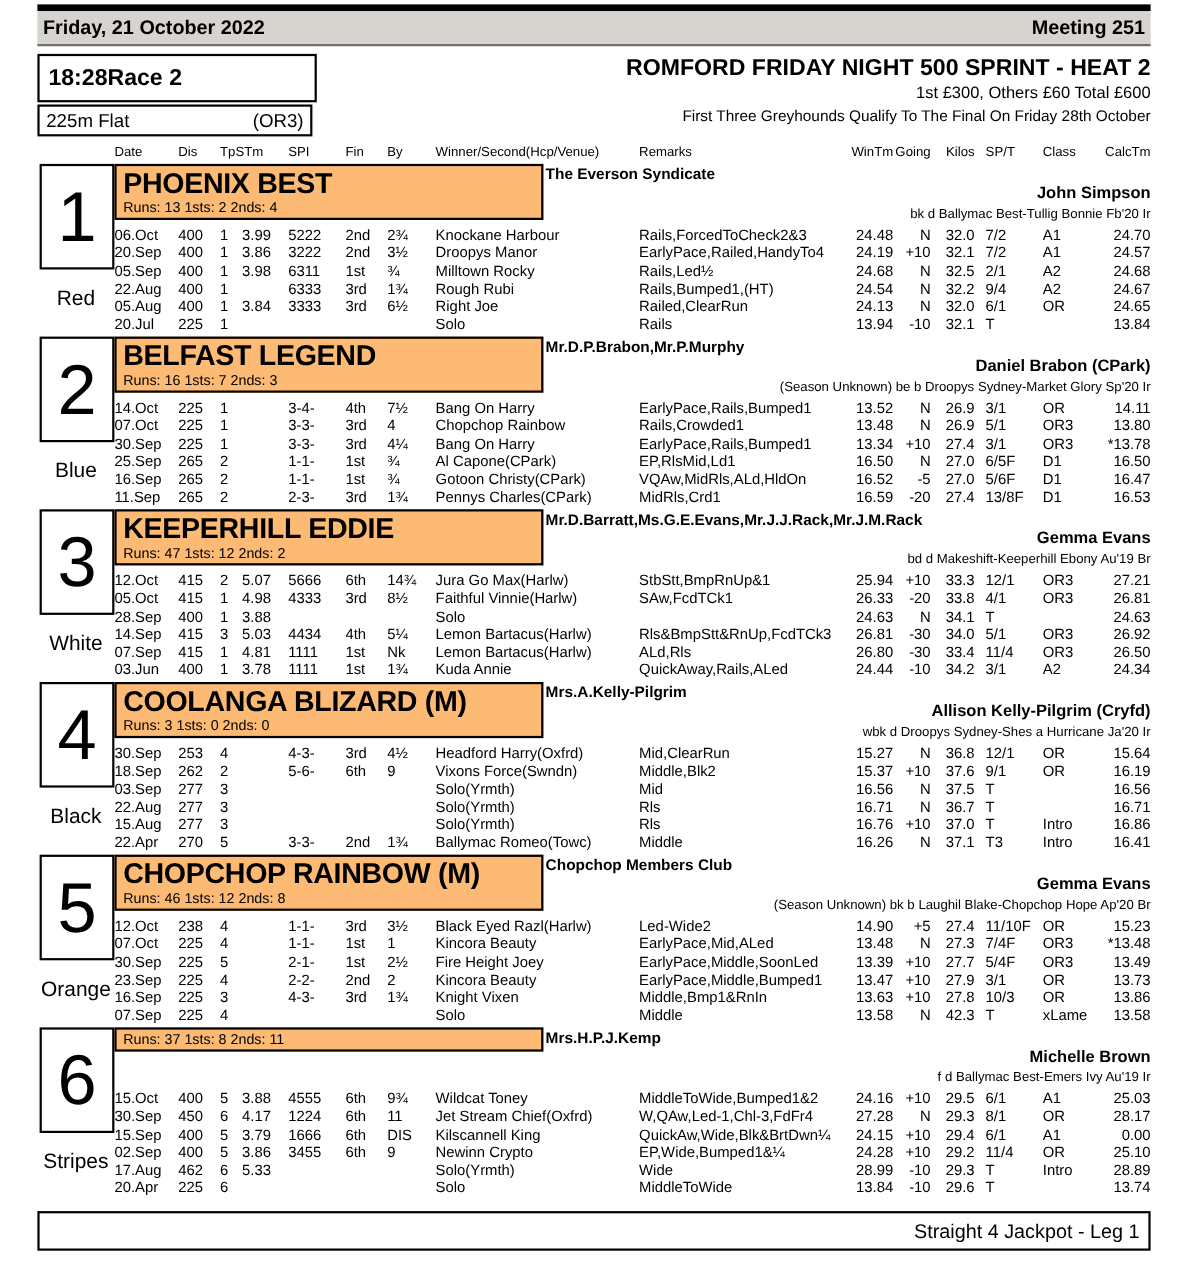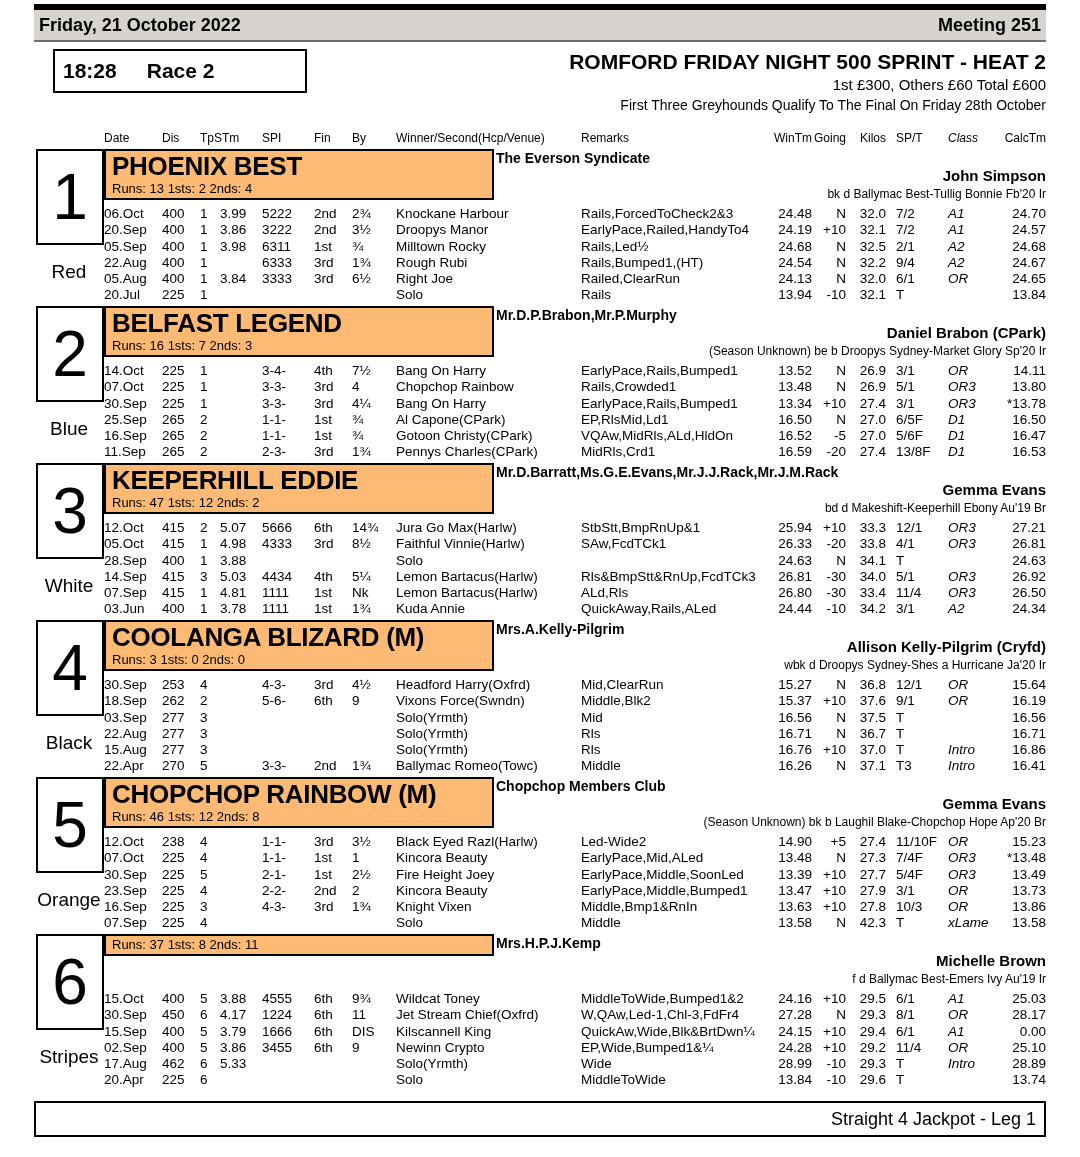--- a/index.html
+++ b/index.html
@@ -2,34 +2,34 @@
 <html><head>
 <meta charset="utf-8">
 <style>
   html,body{margin:0;padding:0;background:#fff;}
   body{width:1080px;height:1157px;font-family:"Liberation Sans",sans-serif;color:#000;-webkit-font-smoothing:antialiased;}
   .page{position:relative;width:1080px;height:1157px;overflow:hidden;}
   .content{padding:0 34px;}
   .top-strip{margin-top:4px;height:6px;background:#000;}
   .meeting-bar{height:30px;background:#d7d4cf;border-bottom:2px solid #6e6e6e;display:flex;justify-content:space-between;align-items:center;padding:0 5px;font-size:18px;font-weight:bold;}
   .race-header{position:relative;height:80px;margin-top:7px;}
-  .time-box{position:absolute;left:0;top:0;width:234px;height:40px;border:2px solid #000;display:flex;align-items:center;gap:30px;padding:0 8px;font-size:21px;font-weight:bold;background:#fff;margin-left:19px;}
+  .time-box{position:absolute;left:0;top:0;width:234px;height:40px;border:2px solid #000;display:flex;align-items:center;padding:0 8px;font-size:21px;font-weight:bold;background:#fff;}
   .dist-box{position:absolute;left:0;top:46px;width:234px;height:25px;border:2px solid #000;display:flex;justify-content:space-between;align-items:center;padding:0 6px;font-size:17px;background:#fff;}
   .race-title-block{position:absolute;right:0;top:0;text-align:right;}
   .race-title{font-size:21px;font-weight:bold;line-height:25px;}
   .race-prize{font-size:15px;line-height:21px;}
   .race-qualify{font-size:14px;line-height:21px;}
   .colhead-row{display:flex;margin-top:2px;}
   .trap-spacer{width:70px;flex:none;}
   .form-grid{display:grid;grid-template-columns:58px 38px 20px 42px 52px 38px 44px 185px 1fr 44px 34px 40px 54px 50px 56px;width:942px;white-space:nowrap;}
   .colhead-row .form-grid{font-size:12px;line-height:15px;}
   .c-tpstm{grid-column:span 2;}
   .c-wintm,.c-going,.c-kilos,.c-calctm{text-align:right;}
   .c-spt{padding-left:10px;}
-  .c-cls{padding-left:8px;font-style:italic;}
+  .c-cls{padding-left:8px;}
   .dogs{margin-top:3px;}
   .dog{display:flex;height:155px;margin-top:2px;}
   .trap-col{width:70px;flex:none;}
   .trap-box{width:64px;height:92px;margin-left:2px;border:2px solid #000;display:flex;align-items:center;justify-content:center;font-size:64px;line-height:1;}
   .trap-color{width:70px;text-align:center;margin-top:16px;font-size:19px;}
   .dog-main{flex:1;position:relative;}
   .dog-head{position:relative;height:56px;}
   .name-box{position:absolute;left:0;top:0;width:374px;border:2px solid #000;padding:1px 6px 2px;background:#fdba74;}
   .dog-name{font-size:26px;font-weight:bold;line-height:29px;letter-spacing:-0.3px;white-space:nowrap;}
   .dog-runs{font-size:13px;line-height:15px;white-space:nowrap;}
@@ -50,20 +50,24 @@
     <div class="meeting-bar">
       <span>Friday, 21 October 2022</span>
       <span>Meeting 251</span>
     </div>
 
     <div class="race-header">
       <div class="time-box">
         <span>18:28</span>
         <span>Race 2</span>
       </div>
+      <div class="dist-box">
+        <span>225m Flat</span>
+        <span>(OR3)</span>
+      </div>
       <div class="race-title-block">
         <div class="race-title">ROMFORD FRIDAY NIGHT 500 SPRINT - HEAT 2</div>
         <div class="race-prize">1st £300, Others £60 Total £600</div>
         <div class="race-qualify">First Three Greyhounds Qualify To The Final On Friday 28th October</div>
       </div>
     </div>
 
     <div class="colhead-row">
       <div class="trap-spacer"></div>
       <div class="form-grid">

